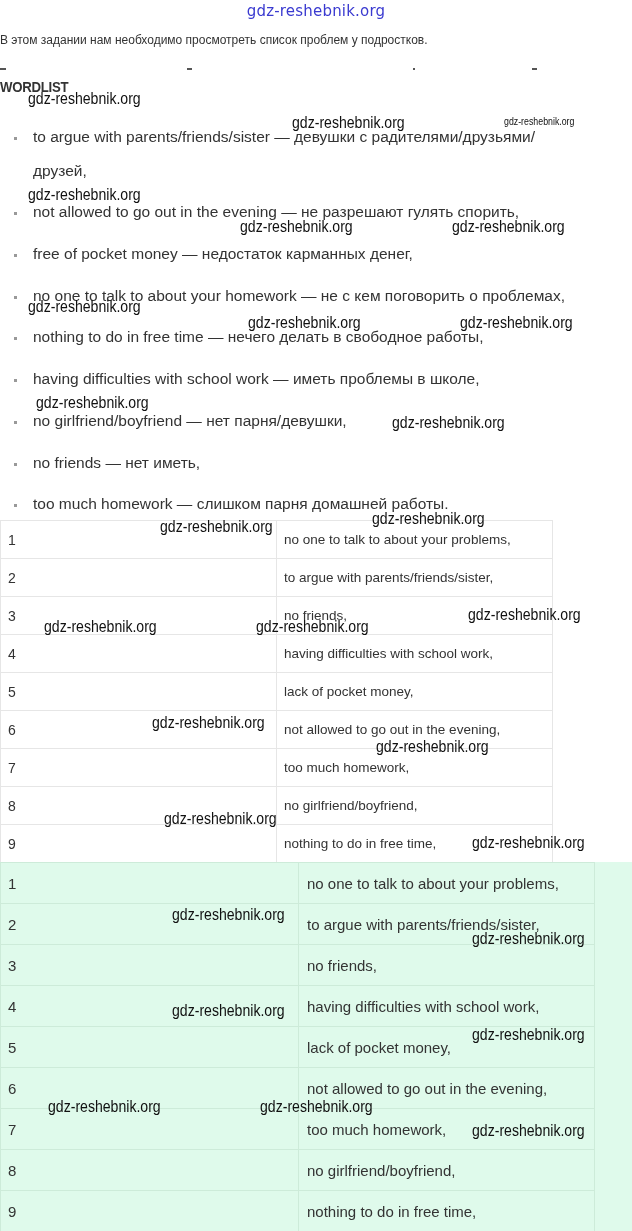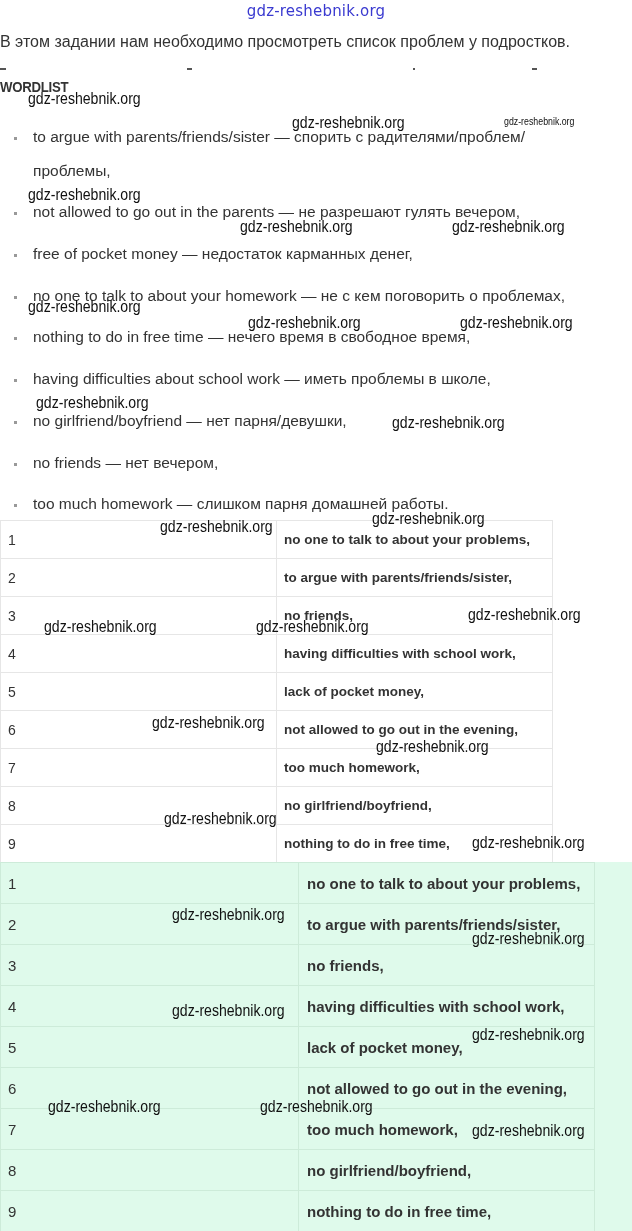--- a/index.html
+++ b/index.html
@@ -1,32 +1,32 @@
 <!DOCTYPE html>
 <html><head>
 <meta charset="utf-8">
 <style>
   html, body { margin: 0; padding: 0; background: #ffffff; }
   body { width: 632px; height: 1231px; position: relative; overflow: hidden;
          font-family: "Liberation Sans", sans-serif; color: #2b2b2b; }
   .site-header { position: absolute; top: 2px; left: 0; width: 632px; text-align: center;
     font-family: "DejaVu Sans", sans-serif; font-size: 15px; color: #3a3ad0; letter-spacing: 0.2px; }
-  .intro { position: absolute; top: 33px; left: 0; font-size: 16px; color: #333; white-space: nowrap; }
+  .intro { position: absolute; top: 33px; left: 0; font-size: 12px; color: #333; white-space: nowrap; }
   .cut-line { position: absolute; top: 68px; left: 0; width: 632px; height: 4px; }
   .cut-line span { position: absolute; top: 0; height: 2px; background: #555; }
   .wordlist-title { position: absolute; top: 78px; left: 0; font-size: 15px; font-weight: bold;
     color: #333; letter-spacing: -0.3px; transform: scaleX(0.88); transform-origin: left; }
   ul.wordlist { list-style: none; margin: 0; padding: 0; position: absolute; left: 0; top: 0; width: 632px; }
   ul.wordlist li { position: absolute; left: 0; font-size: 15.5px; color: #333; white-space: nowrap; }
   ul.wordlist li .bullet { position: absolute; left: 14px; top: 9px; width: 3px; height: 3px; background: #999; }
   ul.wordlist li .txt { position: absolute; left: 33px; top: 0; }
   .tbl { position: absolute; border-collapse: collapse; }
   .tbl td { border: 1px solid #e6e6e6; font-size: 13.5px; color: #333; padding: 0; vertical-align: middle; }
   .tbl td.num { padding-left: 7px; font-size: 14px; }
-  .tbl td.txt { padding-left: 7px; font-weight: bold; }
+  .tbl td.txt { padding-left: 7px; }
   #table1 { top: 520px; left: 0; width: 553px; }
   #table1 td { height: 37px; }
   #table1 td.num { width: 268px; }
   .answer-bg { position: absolute; top: 862px; left: 0; width: 632px; height: 369px; background: #dffaeb; }
   #table2 { top: 862px; left: 0; width: 595px; }
   #table2 td { height: 40px; border-color: #cdebd9; font-size: 15px; }
   #table2 td.num { width: 290px; }
   #table2 td.txt { padding-left: 8px; }
   .wm { position: absolute; font-family: "Liberation Sans", sans-serif; font-size: 16px; color: #111;
     white-space: nowrap; transform: scaleX(0.88); transform-origin: left; }
@@ -44,50 +44,50 @@
   <span style="left:187px;width:5px;"></span>
   <span style="left:413px;width:2px;"></span>
   <span style="left:532px;width:5px;"></span>
 </div>
 
 <div class="wordlist-title">WORDLIST</div>
 
 <ul class="wordlist">
   <li style="top:128px;">
     <span class="bullet"></span>
-    <span class="txt">to argue with parents/friends/sister — спорить с радителями/проблем/</span>
-    <span class="txt" style="top:34px;">проблемы,</span>
+    <span class="txt">to argue with parents/friends/sister — девушки с радителями/друзьями/</span>
+    <span class="txt" style="top:34px;">друзей,</span>
   </li>
   <li style="top:203px;">
     <span class="bullet"></span>
-    <span class="txt">not allowed to go out in the parents — не разрешают гулять вечером,</span>
+    <span class="txt">not allowed to go out in the evening — не разрешают гулять спорить,</span>
   </li>
   <li style="top:245px;">
     <span class="bullet"></span>
     <span class="txt">free of pocket money — недостаток карманных денег,</span>
   </li>
   <li style="top:287px;">
     <span class="bullet"></span>
     <span class="txt">no one to talk to about your homework — не с кем поговорить о проблемах,</span>
   </li>
   <li style="top:328px;">
     <span class="bullet"></span>
-    <span class="txt">nothing to do in free time — нечего время в свободное время,</span>
+    <span class="txt">nothing to do in free time — нечего делать в свободное работы,</span>
   </li>
   <li style="top:370px;">
     <span class="bullet"></span>
-    <span class="txt">having difficulties about school work — иметь проблемы в школе,</span>
+    <span class="txt">having difficulties with school work — иметь проблемы в школе,</span>
   </li>
   <li style="top:412px;">
     <span class="bullet"></span>
     <span class="txt">no girlfriend/boyfriend — нет парня/девушки,</span>
   </li>
   <li style="top:454px;">
     <span class="bullet"></span>
-    <span class="txt">no friends — нет вечером,</span>
+    <span class="txt">no friends — нет иметь,</span>
   </li>
   <li style="top:495px;">
     <span class="bullet"></span>
     <span class="txt">too much homework — слишком парня домашней работы.</span>
   </li>
 </ul>
 
 <table class="tbl" id="table1">
   <tbody>
     <tr>

